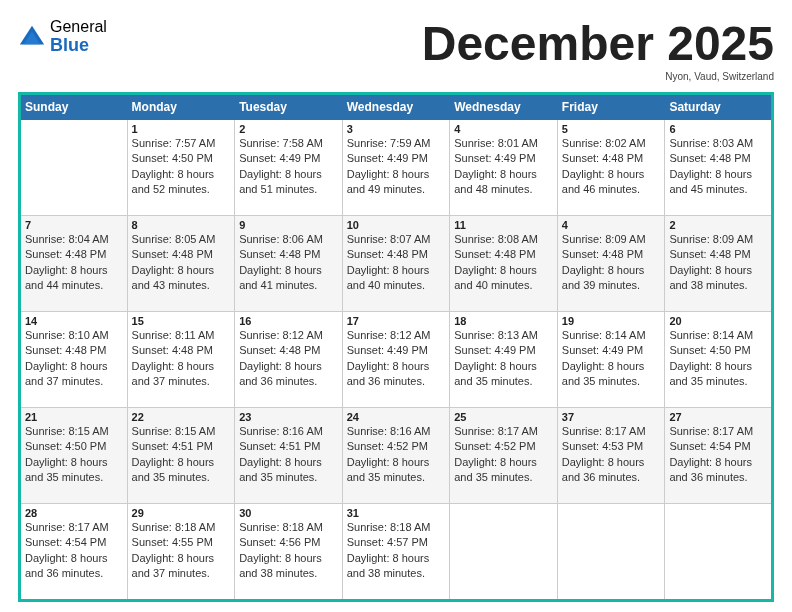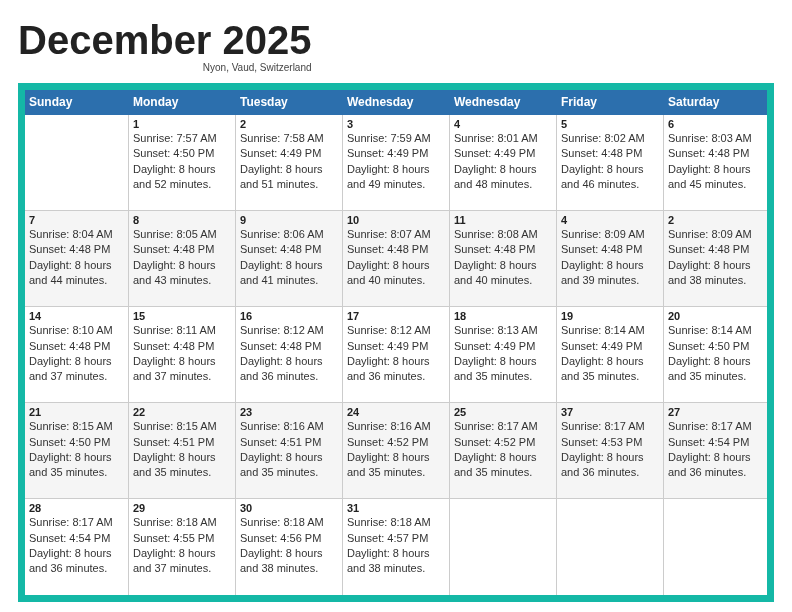--- a/index.html
+++ b/index.html
@@ -40,32 +40,32 @@
     .logo-icon {
       width: 28px;
       height: 28px;
       margin-right: 4px;
       margin-top: 2px;
     }
     .title-area {
       text-align: right;
     }
     .month-title {
-      font-size: 40px;
+      font-size: 48px;
       font-weight: bold;
       color: #222;
       line-height: 1.1;
     }
     .location {
       font-size: 10px;
       color: #444;
     }
     .calendar {
       flex: 1;
-      border: 7px solid #14b8a6;
+      border: 3px solid #14b8a6;
       border-collapse: collapse;
       width: 100%;
       table-layout: fixed;
     }
     .calendar th {
       background-color: #2c6fad;
       color: #fff;
       font-size: 12px;
       font-weight: bold;
       padding: 5px 4px;
@@ -98,20 +98,30 @@
     }
     tr:nth-child(odd) td { background-color: #fff; }
     tr:nth-child(even) td { background-color: #f5f5f5; }
     .calendar thead tr th { background-color: #2c6fad; }
   </style>
 </head>
 <body>
 
 <div class="page">
   <div class="header">
+    <div class="logo">
+      <svg class="logo-icon" viewBox="0 0 30 30">
+        <polygon points="15,2 28,22 2,22" fill="#1a6abf"></polygon>
+        <polygon points="15,8 24,22 6,22" fill="#2c8ae0" opacity="0.5"></polygon>
+      </svg>
+      <div class="logo-text">
+        <span>General</span>
+        <span class="logo-blue">Blue</span>
+      </div>
+    </div>
     <div class="title-area">
       <div class="month-title">December 2025</div>
       <div class="location">Nyon, Vaud, Switzerland</div>
     </div>
   </div>
 
   <table class="calendar">
     <thead>
       <tr>
         <th>Sunday</th>

